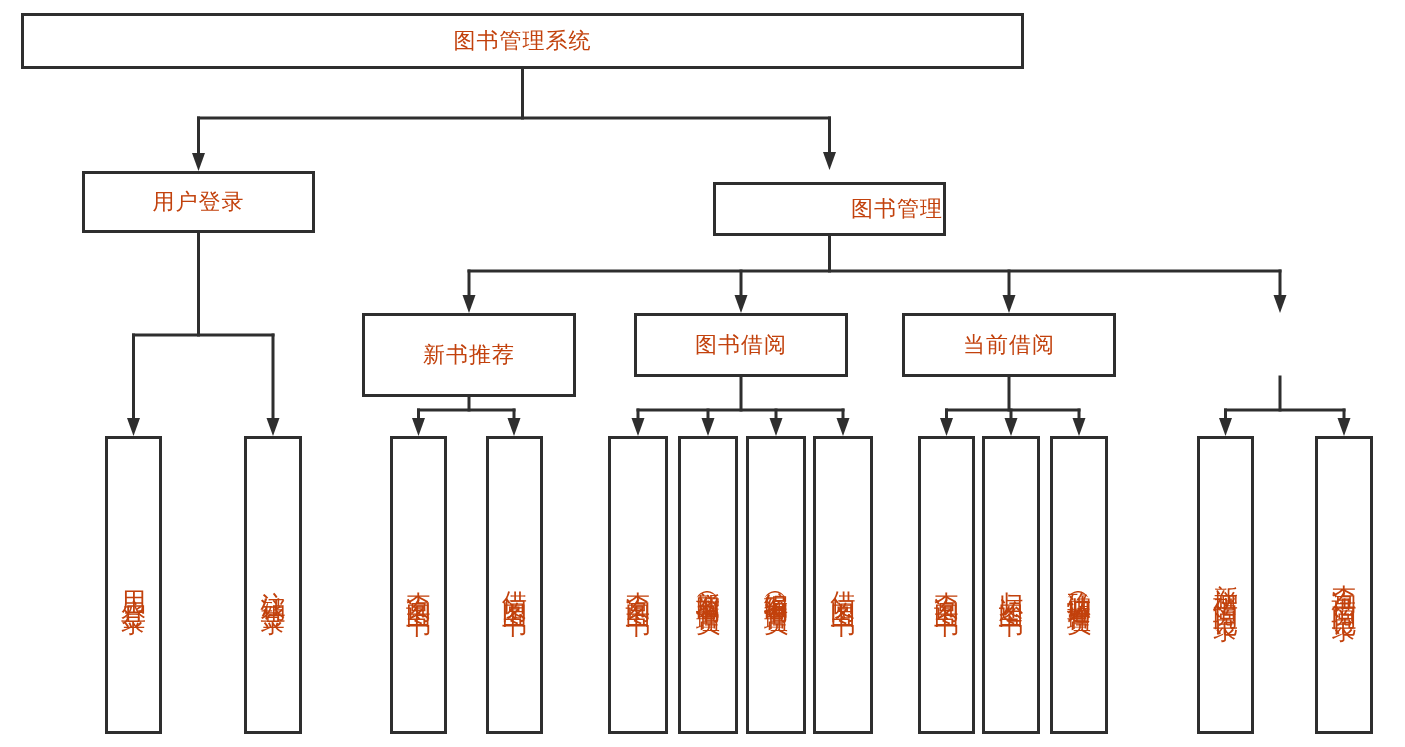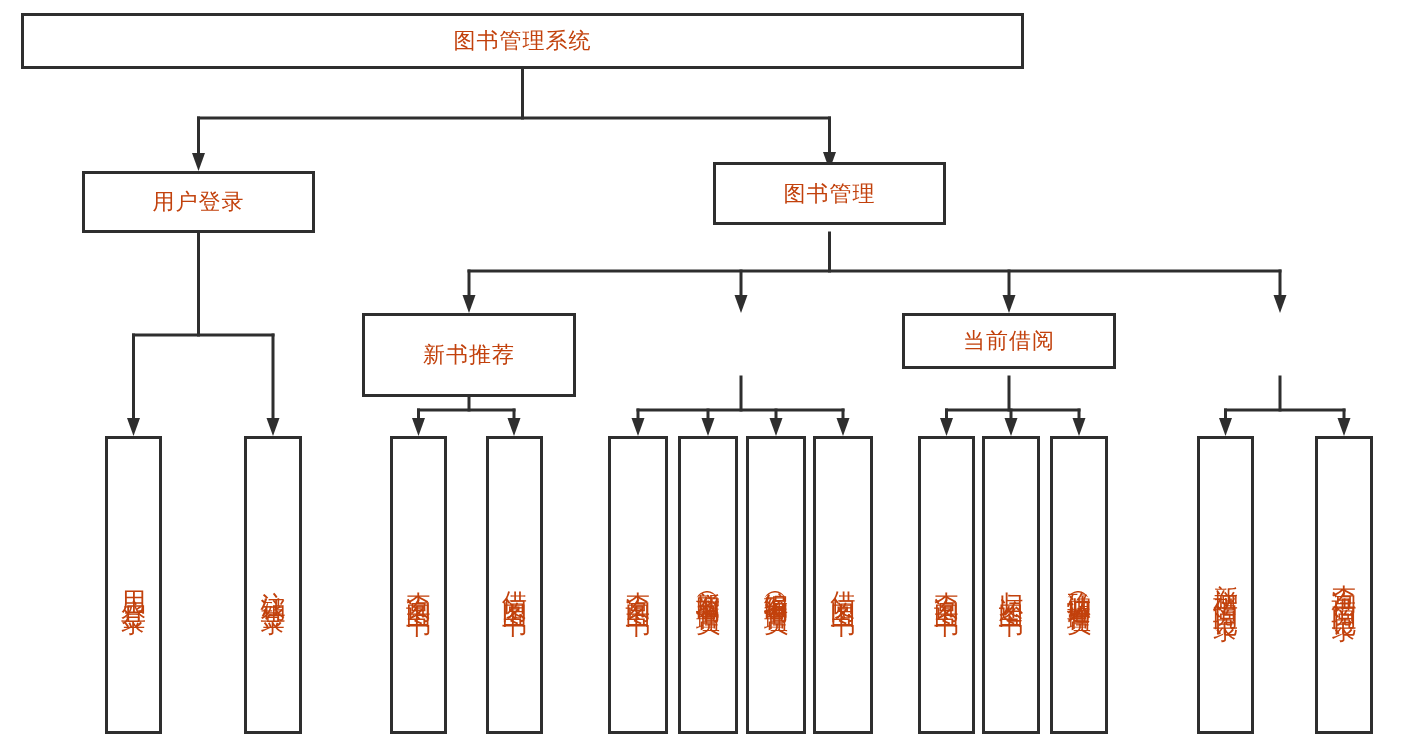--- a/index.html
+++ b/index.html
@@ -105,28 +105,31 @@
     </g>
   </svg>
 
   <div class="node hnode" style="left:21px; top:13px; width:1003px; height:56px;">
     <span class="label">图书管理系统</span>
   </div>
 
   <div class="node hnode" style="left:82px; top:171px; width:233px; height:62px;">
     <span class="label">用户登录</span>
   </div>
-  <div class="node hnode" style="left:713px; top:162px; width:233px; height:63px;">
+  <div class="node hnode" style="left:713px; top:182px; width:233px; height:54px;justify-content:flex-end;">
     <span class="label">图书管理</span>
   </div>
 
   <div class="node hnode" style="left:362px; top:313px; width:214px; height:84px;">
     <span class="label">新书推荐</span>
   </div>
-  <div class="node hnode" style="left:902px; top:313px; width:214px; height:56px;">
+  <div class="node hnode" style="left:634px; top:313px; width:214px; height:64px;">
+    <span class="label">图书借阅</span>
+  </div>
+  <div class="node hnode" style="left:902px; top:313px; width:214px; height:64px;">
     <span class="label">当前借阅</span>
   </div>
 
   <div class="node vnode" style="left:105px; top:436px; width:57px; height:298px;">
     <span class="label">用户登录</span>
   </div>
   <div class="node vnode" style="left:244px; top:436px; width:58px; height:298px;">
     <span class="label">注销登录</span>
   </div>
 

